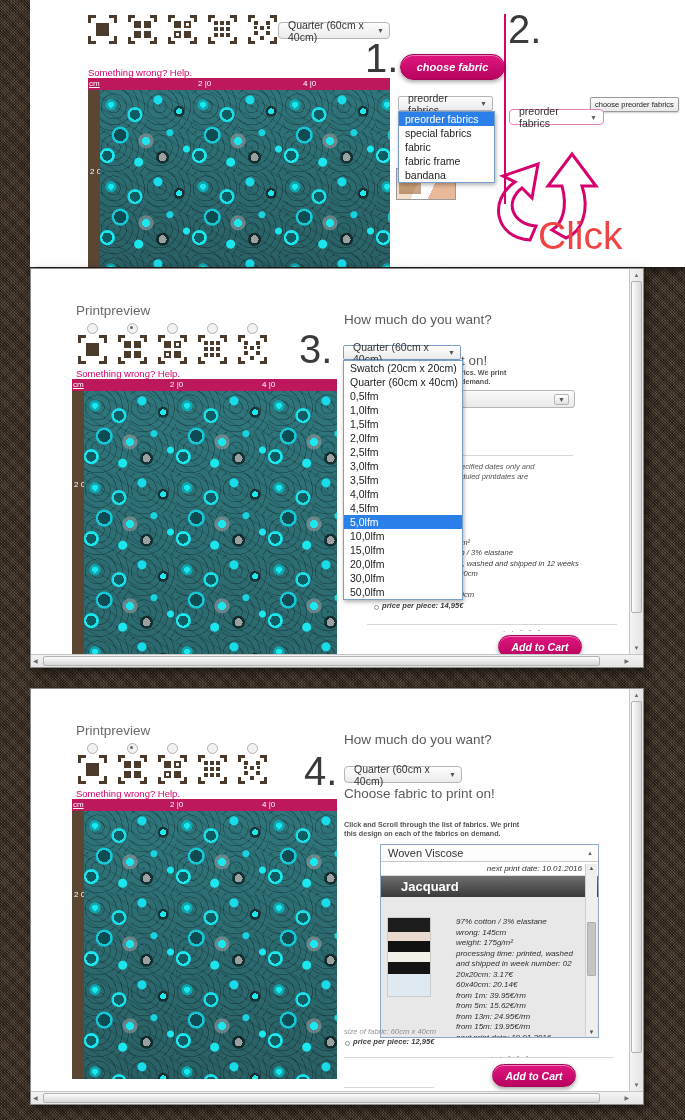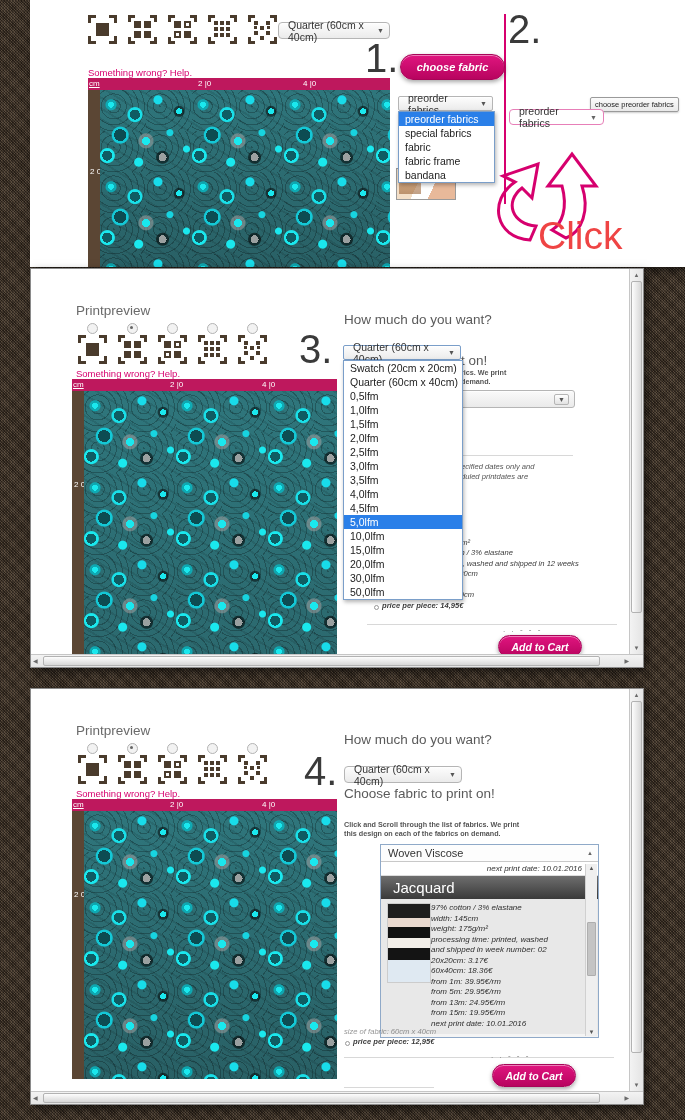--- a/index.html
+++ b/index.html
@@ -121,22 +121,22 @@
   .specs li:before{content:"";position:absolute;left:1px;top:4px;width:3px;height:3px;border-radius:50%;border:1px solid #999;}
   .specs li.bold{font-weight:bold;}
   .hr{border-top:1px solid #d8d8d8;}
   .dashrow{font-size:8px;color:#777;letter-spacing:2px;}
 
   
   .fabbox{position:absolute;border:1px solid #8fa9c8;background:#f4f4f4;overflow:hidden;}
   .fabbox .fhead{display:flex;align-items:center;justify-content:space-between;
     background:#fdfdfd;border-bottom:1px solid #c8c8c8;font-size:11px;color:#333;padding:2px 5px 2px 7px;}
   .fabbox .srow{background:#fff;font-style:italic;font-size:8px;color:#333;text-align:right;padding:2px 16px 2px 0;border-bottom:1px solid #ddd;}
-  .fabbox .fbar{background:linear-gradient(#6e6e6e,#3a3a3a);color:#fff;font-weight:normal;font-size:15px;padding:3px 12px;}
-  .fabbox .fbody{display:flex;gap:0;padding:4px 6px;background:#e8e8e8;}
+  .fabbox .fbar{background:linear-gradient(#6e6e6e,#3a3a3a);color:#fff;font-weight:bold;font-size:13px;padding:3px 20px;}
+  .fabbox .fbody{display:flex;gap:25px;padding:20px 6px;background:#e8e8e8;}
   .fabbox .fimg{width:42px;height:78px;flex:none;
     background:linear-gradient(#1d1d1d 0 18%, #e9d9cf 18% 30%, #111 30% 44%, #f3efe9 44% 56%, #141414 56% 72%, #dfe9f2 72% 100%);
     border:1px solid #ccc;}
   .fabbox .flines{font-style:italic;font-size:8px;color:#2d2d2d;line-height:1.32;}
   .fscroll{position:absolute;right:1px;top:19px;bottom:1px;width:11px;background:#efefef;border-left:1px solid #d0d0d0;}
   .fscroll .thumb{position:absolute;left:1px;right:1px;top:58px;height:52px;background:#c4c4c4;border:1px solid #aeaeae;border-radius:1px;}
   .fscroll .ar{position:absolute;left:0;right:0;text-align:center;font-size:6px;color:#555;}
 
   
   .vbar{position:absolute;top:0;bottom:0;width:13px;background:linear-gradient(90deg,#f3f3f3,#e4e4e4);border-left:1px solid #c6c6c6;}
@@ -679,28 +679,28 @@
       <div class="fhead">
         <span>Woven Viscose</span>
         <span style="font-size:6px;color:#666;">▲</span>
       </div>
       <div class="srow">next print date: 10.01.2016</div>
       <div class="fbar">Jacquard</div>
       <div class="fbody">
         <div class="fimg"></div>
         <div class="flines">
           <div>97% cotton / 3% elastane</div>
-          <div>width: 145cm</div>
+          <div>wrong: 145cm</div>
           <div>weight: 175g/m²</div>
           <div>processing time: printed, washed</div>
           <div>and shipped in  week number: 02</div>
           <div>20x20cm: 3.17€</div>
-          <div>60x40cm: 18.36€</div>
+          <div>60x40cm: 20.14€</div>
           <div>from 1m: 39.95€/rm</div>
-          <div>from 5m: 29.95€/rm</div>
+          <div>from 5m: 15.62€/rm</div>
           <div>from 13m: 24.95€/rm</div>
           <div>from 15m: 19.95€/rm</div>
           <div>next print date: 10.01.2016</div>
         </div>
       </div>
       <div class="fscroll">
         <div class="ar" style="top:1px;">▲</div>
         <div class="thumb"></div>
         <div class="ar" style="bottom:1px;">▼</div>
       </div>

